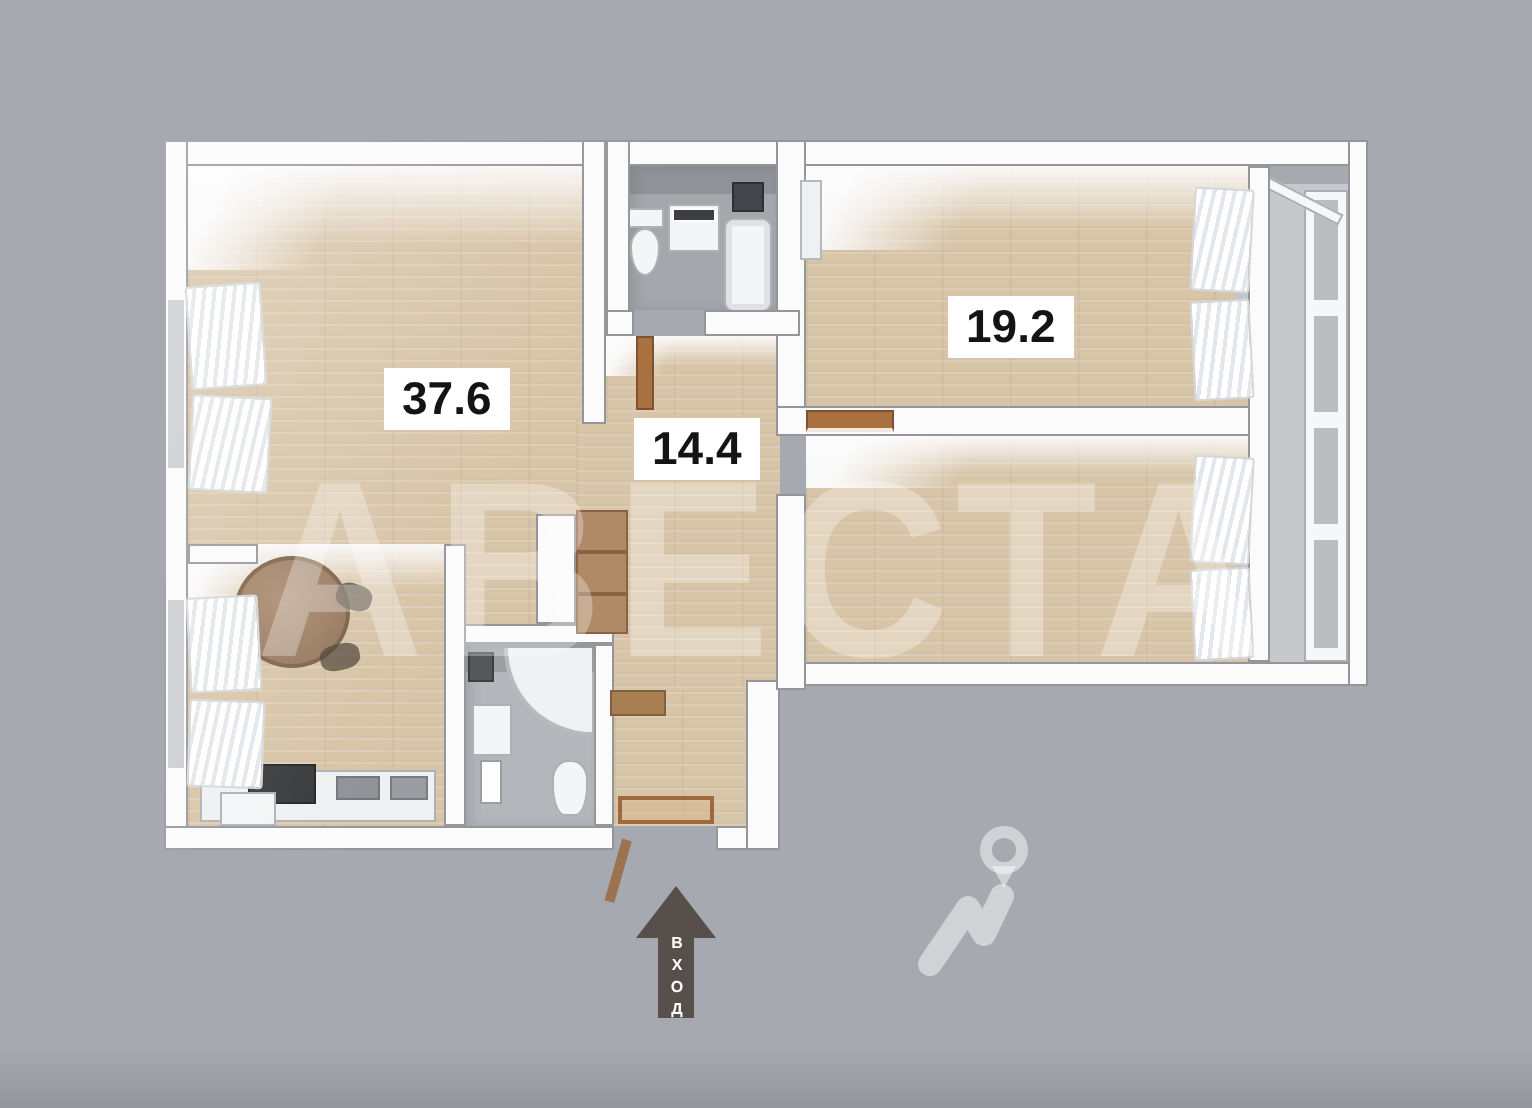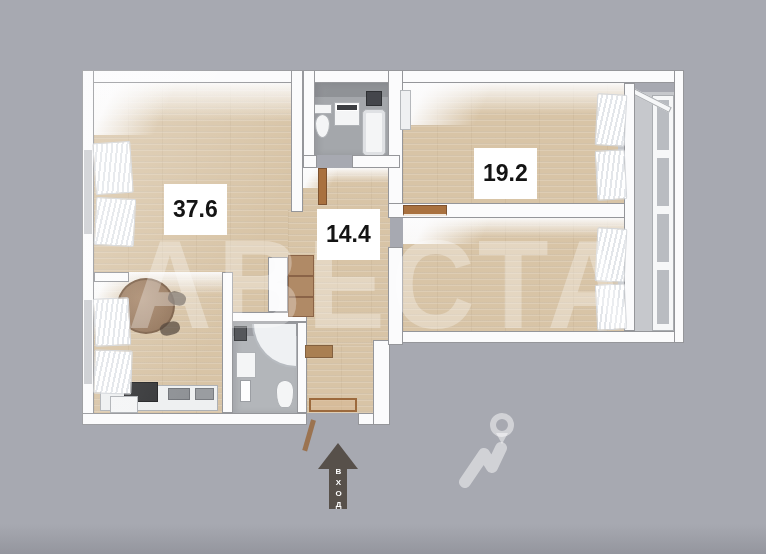--- a/index.html
+++ b/index.html
@@ -21,21 +21,21 @@
   .wall{position:absolute;box-sizing:border-box;background:#fbfbfc;border:1px solid #95969a;z-index:20;}
   
   .furn{position:absolute;box-sizing:border-box;z-index:15;}
   .white-box{background:#f4f5f6;border:1px solid #aeb1b5;}
   .curtain{position:absolute;z-index:21;box-sizing:border-box;border:1px solid #d4d7db;
            background:repeating-linear-gradient(100deg,#ffffff 0 3px,#e3e6ea 3px 5px);
            border-radius:2px;}
   .doorbrown{position:absolute;z-index:22;background:#a9713f;border:1px solid #7d5230;box-sizing:border-box;}
   
   .area-label{position:absolute;z-index:50;background:#ffffff;color:#141414;
-              font-weight:600;font-size:23px;line-height:1.25;padding:11px 9px;}
+              font-weight:600;font-size:23px;line-height:1.25;padding:1px 9px;}
   .watermark{position:absolute;left:128px;top:222px;z-index:40;pointer-events:none;
              font-weight:700;font-size:116px;line-height:1;letter-spacing:6px;
              color:rgba(255,255,255,.30);transform:scaleY(1.08);transform-origin:top left;}
   .sheen{position:absolute;left:82px;top:70px;width:602px;height:355px;z-index:30;pointer-events:none;
          background:linear-gradient(115deg, rgba(255,255,255,.20) 0 8%, rgba(255,255,255,0) 34%);}
   
   .arrow-head{position:absolute;left:0;top:0;width:0;height:0;
               border-left:20px solid transparent;border-right:20px solid transparent;
               border-bottom:26px solid #57504a;}
   .arrow-shaft{position:absolute;left:11px;top:25px;width:18px;height:41px;background:#57504a;
@@ -144,21 +144,21 @@
   <div class="wall" style="left:297px;top:322px;width:10px;height:91px;"></div>
 
   <div class="abs" style="left:311px;top:420px;width:5px;height:32px;background:#9b7350;transform:rotate(16deg);transform-origin:top center;z-index:22;"></div>
   <div class="abs" style="left:318px;top:443px;width:40px;height:68px;z-index:45;">
     <div class="arrow-head"></div>
     <div class="arrow-shaft">
       <span>ВХОД</span>
     </div>
   </div>
 
-  <div class="area-label" style="left:164px;top:184px;">37.6</div>
+  <div class="area-label" style="left:192px;top:184px;">37.6</div>
   <div class="area-label" style="left:317px;top:209px;">14.4</div>
   <div class="area-label" style="left:474px;top:148px;">19.2</div>
 
   <div class="sheen"></div>
   <div class="watermark">АВЕСТА</div>
   <div class="vignette"></div>
 
   <div class="abs" style="left:458px;top:410px;width:66px;height:78px;z-index:45;">
     <svg width="66" height="78" viewBox="0 0 66 78">
       <path d="M7 72 L26 44 L34 57 L43 38" fill="none" stroke="rgba(255,255,255,0.48)" stroke-width="12" stroke-linecap="round" stroke-linejoin="round"></path>

